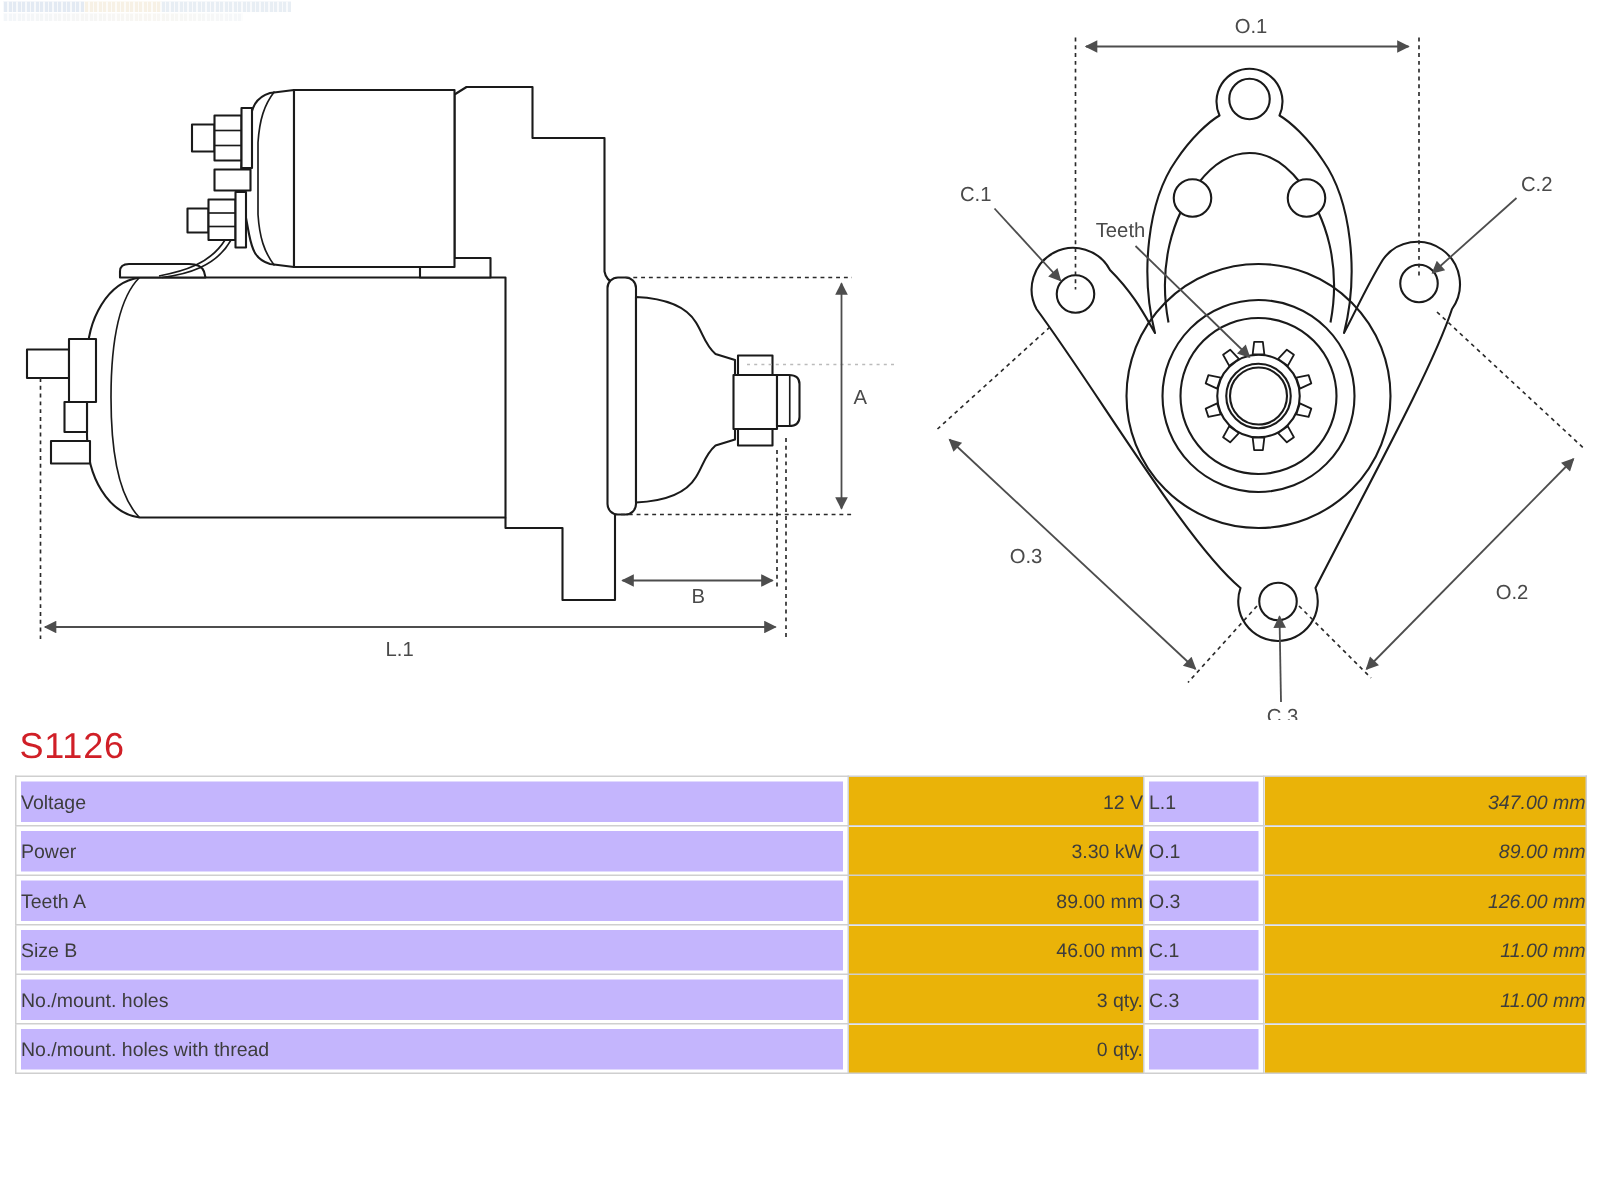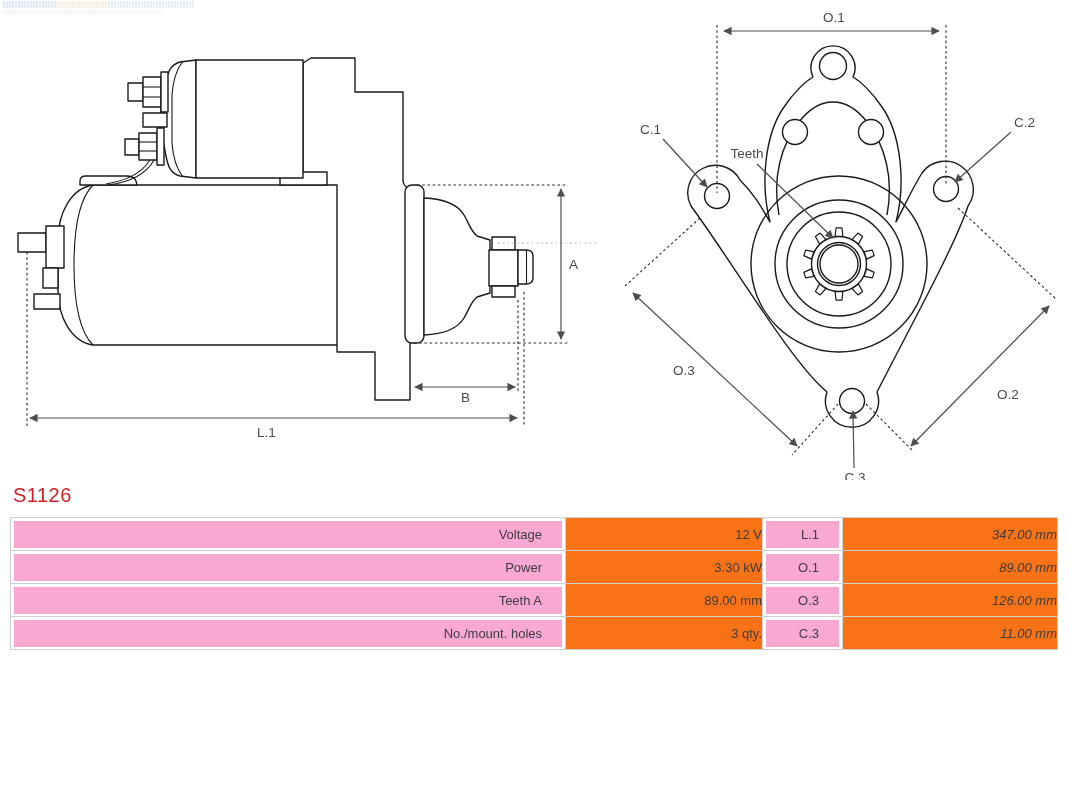--- a/index.html
+++ b/index.html
@@ -17,29 +17,29 @@
   svg#drawing{position:absolute;left:0;top:0;}
   svg .outline{fill:#ffffff;stroke:#1a1a1a;stroke-width:1.4;stroke-linejoin:round;}
   svg .line   {fill:none;stroke:#1a1a1a;stroke-width:1.4;stroke-linejoin:round;}
   svg .thin   {fill:none;stroke:#1a1a1a;stroke-width:1.1;}
   svg .dim    {stroke:#4d4d4d;stroke-width:1.2;fill:none;}
   svg .dot    {stroke:#2a2a2a;stroke-width:1.1;fill:none;stroke-dasharray:2.6,2.6;}
   svg .faint  {stroke:#bbbbbb;stroke-width:1;fill:none;stroke-dasharray:2,2.8;}
   svg text.lbl{font-family:"Liberation Sans", sans-serif;font-size:13.5px;fill:#4a4a4a;}
   svg .teeth polygon{fill:#fff;stroke:#1a1a1a;stroke-width:1.2;stroke-linejoin:round;}
 
-  #part-number{position:absolute;left:13px;top:484px;font-size:20px;letter-spacing:.5px;
+  #part-number{position:absolute;left:13px;top:484px;font-size:24px;letter-spacing:.5px;
                color:#d01f27;font-weight:400;}
 
   #spec-table{position:absolute;left:10px;top:517px;border-collapse:collapse;table-layout:fixed;}
   #spec-table td{border:1px solid #cfcfcf;padding:0;height:32px;font-size:13px;color:#3d3d3d;
                  vertical-align:middle;overflow:hidden;}
   td.c-label{width:554px;} td.c-value{width:196px;} td.c-dim{width:79px;} td.c-dimval{width:214px;font-style:italic;}
-  .chip{margin:2px 3px;background:#f9a8d4;height:27px;line-height:27px;text-align:right;padding-right:20px;}
-  td.white-val{text-align:right;padding-right:11px;background:#f97316;}
+  .chip{margin:2px 3px;background:#c4b5fd;height:27px;line-height:27px;text-align:left;padding-right:9px;}
+  td.white-val{text-align:right;padding-right:11px;background:#eab308;}
 </style>
 </head>
 <body>
 
 <div id="page">
 
   <div id="wm1"></div>
   <div id="wm2"></div>
 
   <svg id="drawing" width="1080" height="480" viewBox="0 0 1080 480">
@@ -201,23 +201,43 @@
             <div class="chip">Teeth A</div>
           </td>
         <td class="c-value white-val">89.00 mm</td>
         <td class="c-dim">
             <div class="chip">O.3</div>
           </td>
         <td class="c-dimval white-val">126.00 mm</td>
       </tr>
       <tr>
         <td class="c-label">
+            <div class="chip">Size B</div>
+          </td>
+        <td class="c-value white-val">46.00 mm</td>
+        <td class="c-dim">
+            <div class="chip">C.1</div>
+          </td>
+        <td class="c-dimval white-val">11.00 mm</td>
+      </tr>
+      <tr>
+        <td class="c-label">
             <div class="chip">No./mount. holes</div>
           </td>
         <td class="c-value white-val">3 qty.</td>
         <td class="c-dim">
             <div class="chip">C.3</div>
           </td>
         <td class="c-dimval white-val">11.00 mm</td>
+      </tr>
+      <tr>
+        <td class="c-label">
+            <div class="chip">No./mount. holes with thread</div>
+          </td>
+        <td class="c-value white-val">0 qty.</td>
+        <td class="c-dim">
+            <div class="chip"></div>
+          </td>
+        <td class="c-dimval white-val"></td>
       </tr>
     </tbody>
   </table>
 </div>
 
 </body></html>

